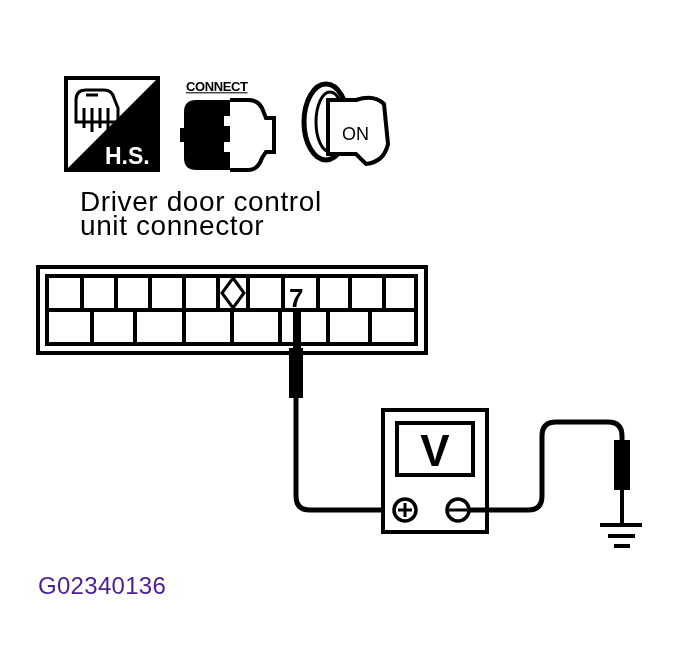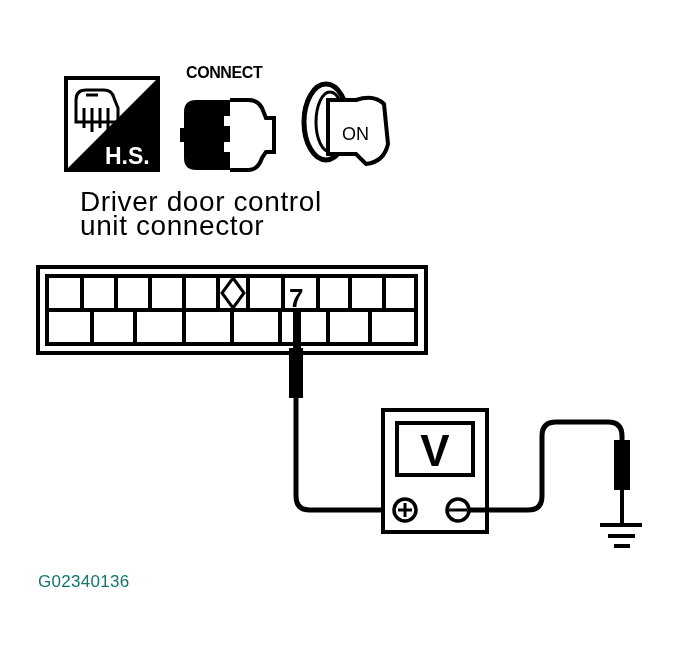--- a/index.html
+++ b/index.html
@@ -1,22 +1,22 @@
 <!DOCTYPE html>
 <html><head>
   <meta charset="utf-8">
   <style>
     html, body { margin: 0; padding: 0; background: #ffffff; }
     body { width: 679px; height: 668px; position: relative; overflow: hidden; font-family: "Liberation Sans", "DejaVu Sans", sans-serif; color: #000; }
     svg.diagram { position: absolute; left: 0; top: 0; }
     .title-line { position: absolute; left: 80px; font-size: 28px; letter-spacing: 0.6px; line-height: 1; color: #000; white-space: nowrap; }
     .title-line.l1 { top: 188px; }
     .title-line.l2 { top: 212px; }
-    .fig-id { position: absolute; left: 38px; top: 572px; font-size: 17px; color: #0f766e; letter-spacing: 0.3px; }
-    .connect-label { position: absolute; left: 186px; top: 64px; font-size: 16px; font-weight: bold; letter-spacing: -0.4px; transform: scaleY(1.05); }
+    .fig-id { position: absolute; left: 38px; top: 572px; font-size: 24px; color: #4c1d95; letter-spacing: 0.3px; }
+    .connect-label { position: absolute; left: 186px; top: 79px; font-size: 13px; font-weight: bold; letter-spacing: -0.4px; transform: scaleY(1.05); text-decoration: underline; }
   </style>
 </head>
 <body>
 
 <svg class="diagram" width="679" height="668" viewBox="0 0 679 668" xmlns="http://www.w3.org/2000/svg">
 
   <g>
     <rect x="66" y="78" width="92" height="92" fill="#fff" stroke="#000" stroke-width="4"></rect>
     <polygon points="158,78 158,170 66,170" fill="#000"></polygon>
 

